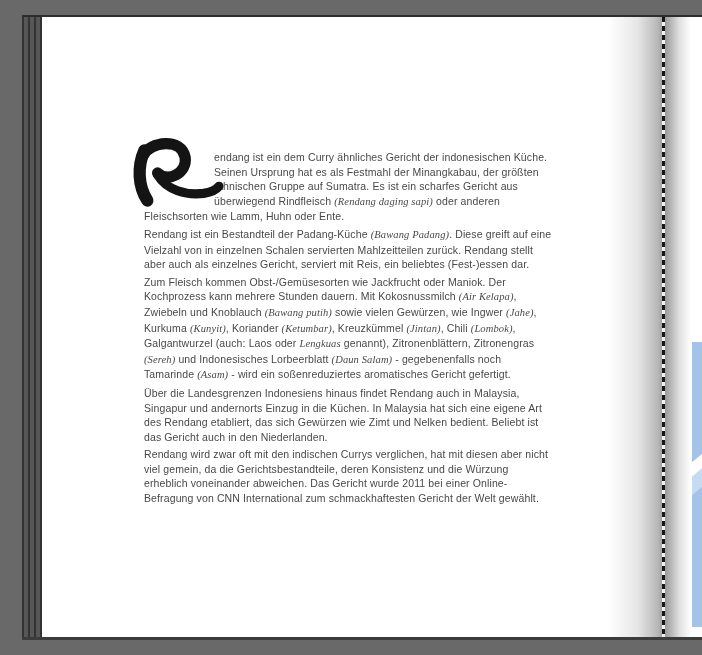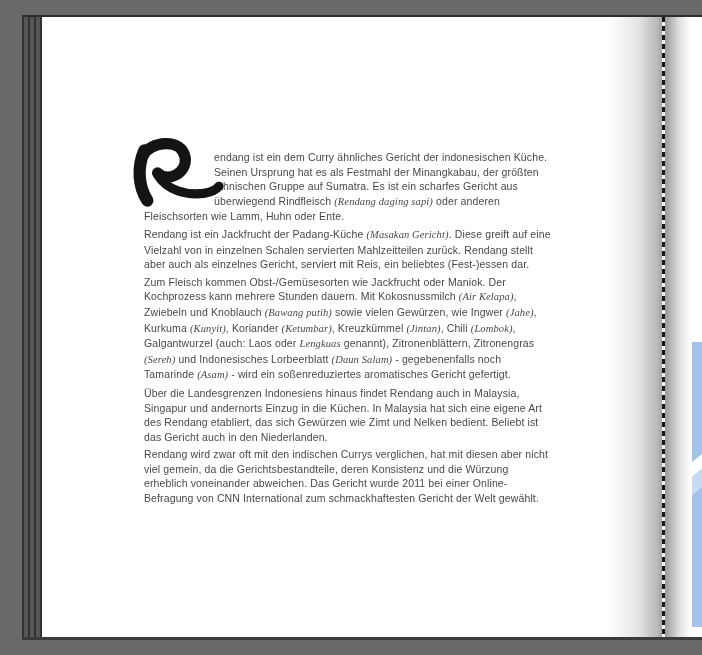--- a/index.html
+++ b/index.html
@@ -45,21 +45,21 @@
       <div class="article" style="color: rgb(72, 72, 72);">
         <div class="dropcap" role="img" aria-label="R">
           <svg viewBox="0 0 90 64" fill="none" stroke="#141414" stroke-linecap="round" stroke-linejoin="round">
             <path d="M14 8 C 7 24 8 43 17 57" stroke-width="12"></path>
             <path d="M13 13 C 19 -1 51 -5 54 15 C 56 30 37 40 27 30" stroke-width="11"></path>
             <path d="M27 32 C 36 47 55 52 72 50 C 78 49 84 47 87 43" stroke-width="9"></path>
           </svg>
         </div>
         <div class="paras">
             <p><span>endang ist ein dem Curry ähnliches Gericht der indonesischen Küche. Seinen Ursprung hat es als Festmahl der Minangkabau, der größten ethnischen Gruppe auf Sumatra. Es ist ein scharfes Gericht aus überwiegend Rindfleisch </span><i>(Rendang daging sapi)</i><span> oder anderen Fleischsorten wie Lamm, Huhn oder Ente.</span></p>
-            <p><span>Rendang ist ein Jackfrucht der Padang-Küche </span><i>(Masakan Gericht)</i><span>. Diese greift auf eine Vielzahl von in einzelnen Schalen servierten Mahlzeitteilen zurück. Rendang stellt aber auch als einzelnes Gericht, serviert mit Reis, ein beliebtes (Fest-)essen dar.</span></p>
+            <p><span>Rendang ist ein Bestandteil der Padang-Küche </span><i>(Bawang Padang)</i><span>. Diese greift auf eine Vielzahl von in einzelnen Schalen servierten Mahlzeitteilen zurück. Rendang stellt aber auch als einzelnes Gericht, serviert mit Reis, ein beliebtes (Fest-)essen dar.</span></p>
             <p><span>Zum Fleisch kommen Obst-/Gemüsesorten wie Jackfrucht oder Maniok. Der Kochprozess kann mehrere Stunden dauern. Mit Kokosnussmilch </span><i>(Air Kelapa)</i><span>, Zwiebeln und Knoblauch </span><i>(Bawang putih)</i><span> sowie vielen Gewürzen, wie Ingwer </span><i>(Jahe)</i><span>, Kurkuma </span><i>(Kunyit)</i><span>, Koriander </span><i>(Ketumbar)</i><span>, Kreuzkümmel </span><i>(Jintan)</i><span>, Chili </span><i>(Lombok)</i><span>, Galgantwurzel (auch: Laos oder </span><i>Lengkuas</i><span> genannt), Zitronenblättern, Zitronengras </span><i>(Sereh)</i><span> und Indonesisches Lorbeerblatt </span><i>(Daun Salam)</i><span> - gegebenenfalls noch Tamarinde </span><i>(Asam)</i><span> - wird ein soßenreduziertes aromatisches Gericht gefertigt.</span></p>
             <p><span>Über die Landesgrenzen Indonesiens hinaus findet Rendang auch in Malaysia, Singapur und andernorts Einzug in die Küchen. In Malaysia hat sich eine eigene Art des Rendang etabliert, das sich Gewürzen wie Zimt und Nelken bedient. Beliebt ist das Gericht auch in den Niederlanden.</span></p>
             <p><span>Rendang wird zwar oft mit den indischen Currys verglichen, hat mit diesen aber nicht viel gemein, da die Gerichtsbestandteile, deren Konsistenz und die Würzung erheblich voneinander abweichen. Das Gericht wurde 2011 bei einer Online-Befragung von CNN International zum schmackhaftesten Gericht der Welt gewählt.</span></p>
           </div>
       </div>
       <div class="gutter-shade"></div>
     </div>
 
     <div class="dashline"></div>
 

